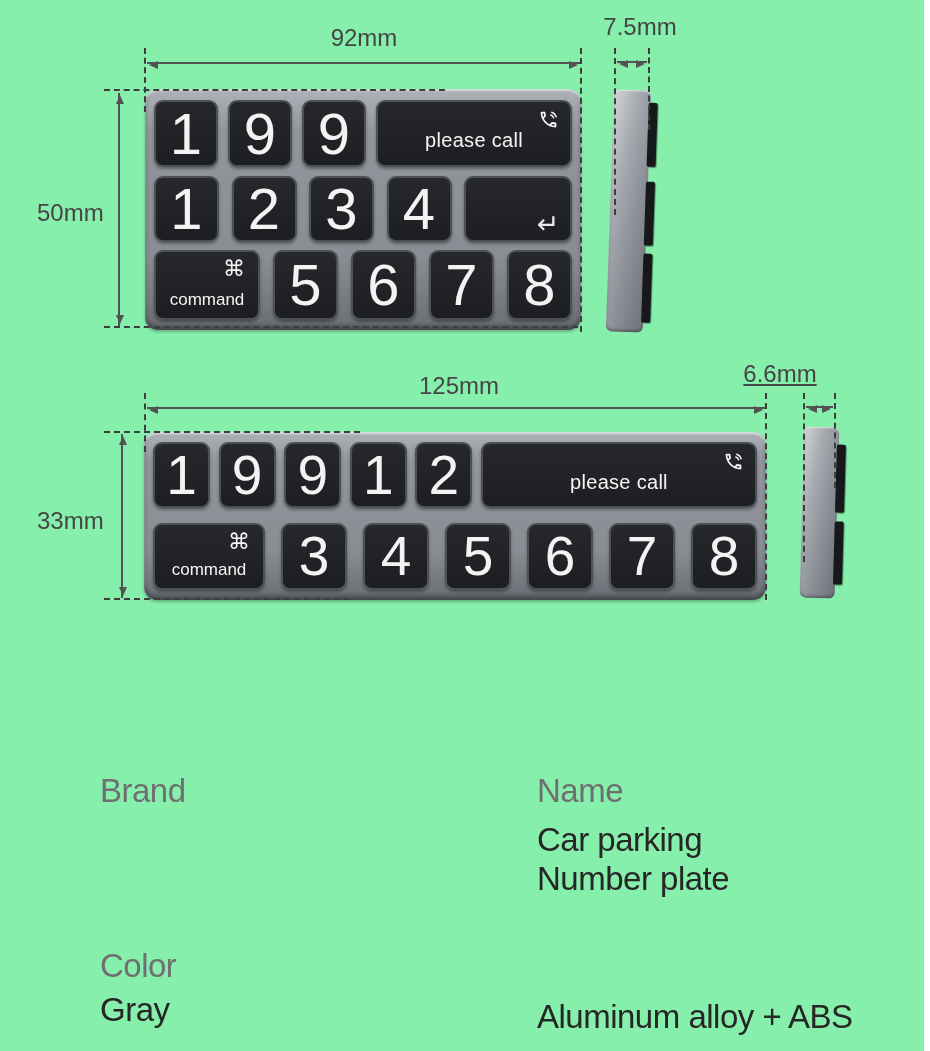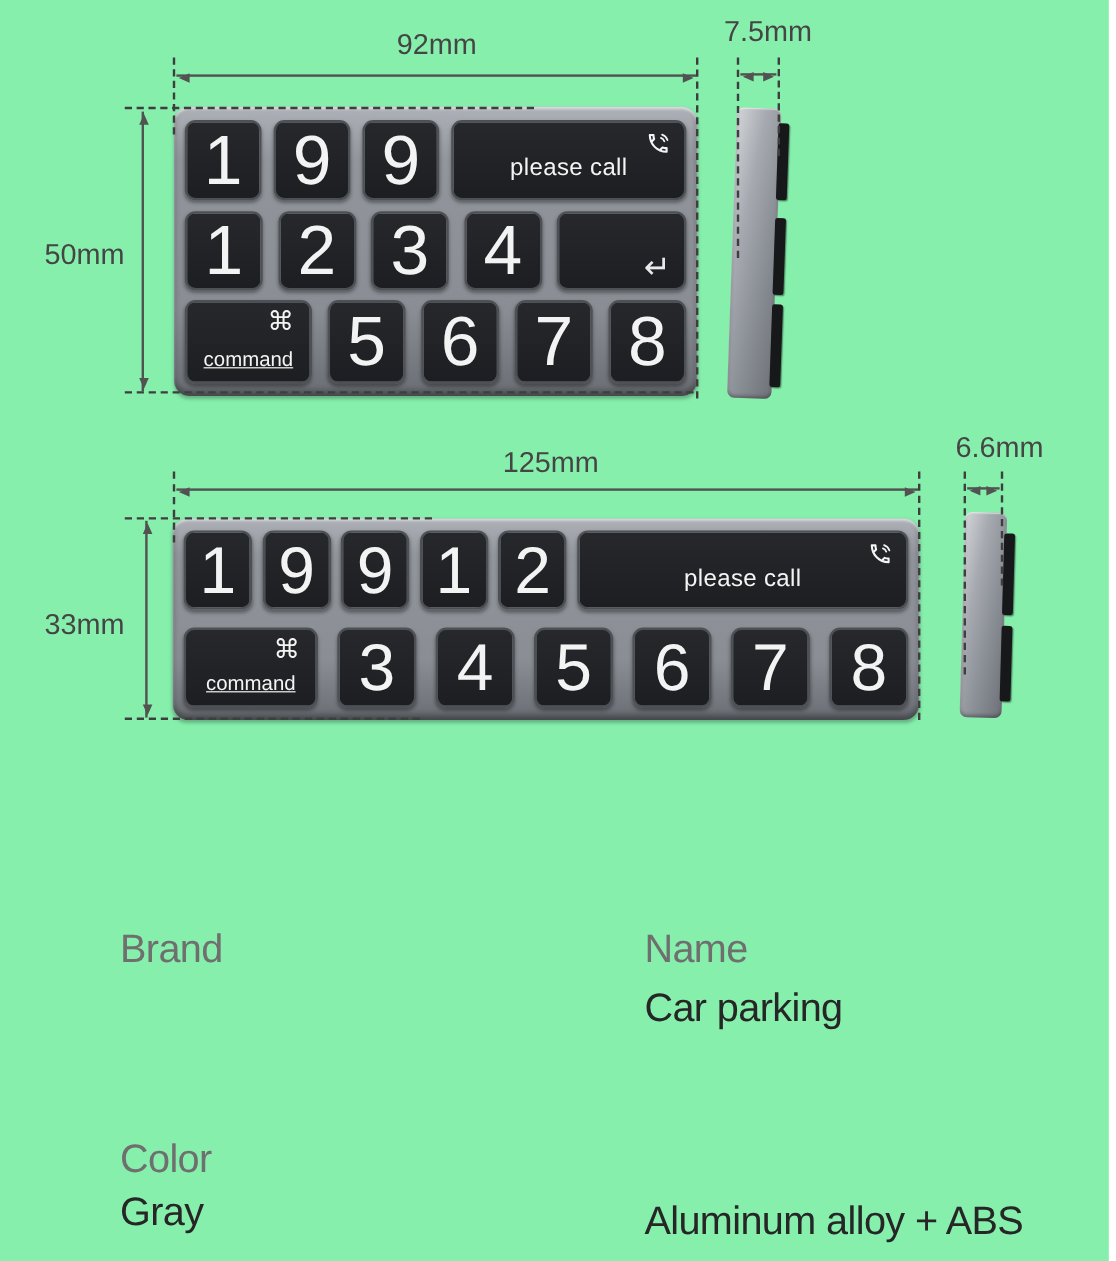--- a/index.html
+++ b/index.html
@@ -39,21 +39,21 @@
   .key .digit{font-size:58px;line-height:1;color:#f3f3f3;}
   .d2 .key .digit{font-size:55px;}
   .w64{width:64px;} .w65{width:65px;} .w57{width:57px;} .w66{width:66px;}
   .callkey1{width:196px;} .callkey2{width:276px;}
   .enterkey{width:108px;} .cmdkey1{width:106px;} .cmdkey2{width:112px;}
   .call-label{font-size:20px;letter-spacing:.3px;color:#f4f4f4;margin-top:14px;}
   .phone-icon{position:absolute;top:7px;right:11px;width:21px;height:21px;}
   .cmd-symbol{position:absolute;top:6px;right:13px;font-size:22px;line-height:1;
     font-family:"DejaVu Sans",sans-serif;color:#f4f4f4;}
   .cmd-label{position:absolute;bottom:8px;left:0;right:0;text-align:center;
-    font-size:17px;color:#f4f4f4;text-decoration:underline;}
+    font-size:17px;color:#f4f4f4;}
   .enter-symbol{position:absolute;bottom:3px;right:11px;font-size:27px;line-height:1;
     font-family:"DejaVu Sans",sans-serif;color:#e9e9e9;}
 
   
   .slab{position:absolute;z-index:1;border-radius:6px;
     background:linear-gradient(100deg,#d2d5d9 0%,#a6aab0 32%,#8b8f96 62%,#6e7278 100%);
     box-shadow:inset 0 1px 1px rgba(255,255,255,.6), inset 0 -2px 3px rgba(0,0,0,.3);}
   .side1{left:610px;top:90px;width:37px;height:242px;transform:rotate(2deg);}
   .side2{left:802px;top:427px;width:35px;height:171px;transform:rotate(1.6deg);}
   .nub{position:absolute;right:-7px;width:9px;background:#17181a;border-radius:2px;
@@ -88,21 +88,21 @@
   <div class="dim center" style="left:459px;top:372px;">125mm</div>
   <div class="harrow" style="left:147px;top:407px;width:618px;"></div>
   <div class="dashv" style="left:144px;top:393px;height:59px;"></div>
   <div class="dashv" style="left:765px;top:393px;height:207px;"></div>
 
   <div class="dim" style="left:37px;top:507px;">33mm</div>
   <div class="varrow" style="left:121px;top:434px;height:164px;"></div>
   <div class="dashh" style="left:104px;top:431px;width:256px;"></div>
   <div class="dashh" style="left:104px;top:598px;width:246px;"></div>
 
-  <div class="dim center" style="left:833px;top:360px;">6.6mm</div>
+  <div class="dim center" style="left:780px;top:360px;text-decoration:underline;">6.6mm</div>
   <div class="harrow" style="left:806px;top:406px;width:27px;"></div>
   <div class="dashv" style="left:803px;top:393px;height:169px;"></div>
   <div class="dashv" style="left:834px;top:393px;height:95px;"></div>
 
   <div class="device d1">
     <div class="krow r1">
       <div class="key w64">
           <span class="digit">1</span>
         </div>
       <div class="key w64">
@@ -215,19 +215,20 @@
 
   <div class="slab side2">
     <div class="nub n1"></div>
     <div class="nub n2"></div>
   </div>
 
   <div class="slabel" style="left:100px;top:772px;">Brand</div>
 
   <div class="slabel" style="left:537px;top:772px;">Name</div>
   <div class="svalue" style="left:537px;top:821px;">Car parking</div>
+  <div class="svalue" style="left:537px;top:860px;">Number plate</div>
 
   <div class="slabel" style="left:100px;top:947px;">Color</div>
   <div class="svalue" style="left:100px;top:991px;">Gray</div>
 
   <div class="svalue" style="left:537px;top:998px;">Aluminum alloy + ABS</div>
 
 </div>
 
 </body></html>

